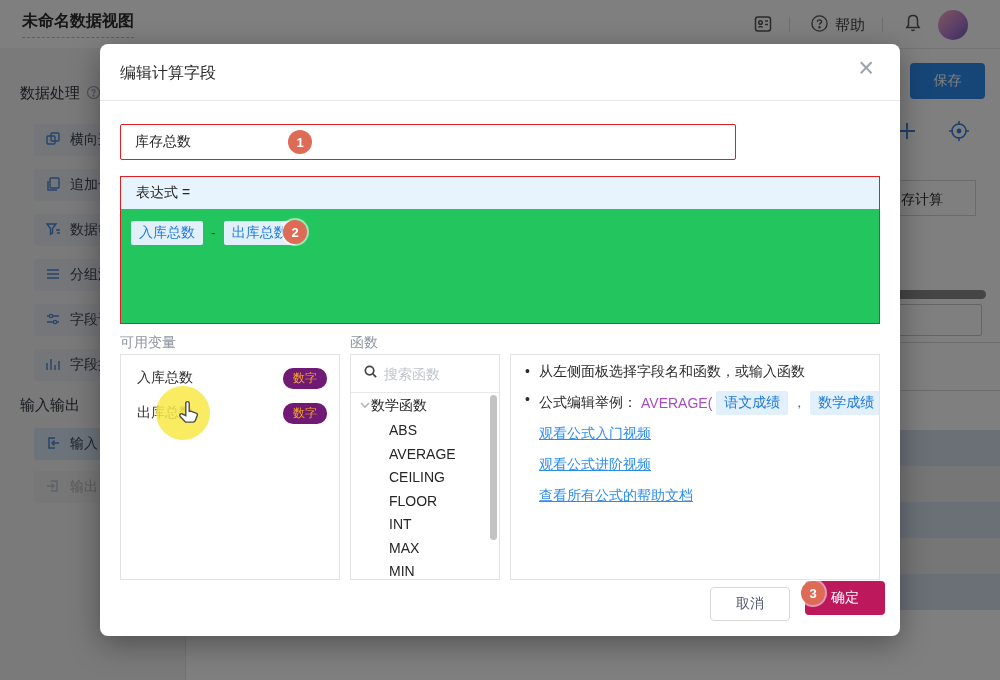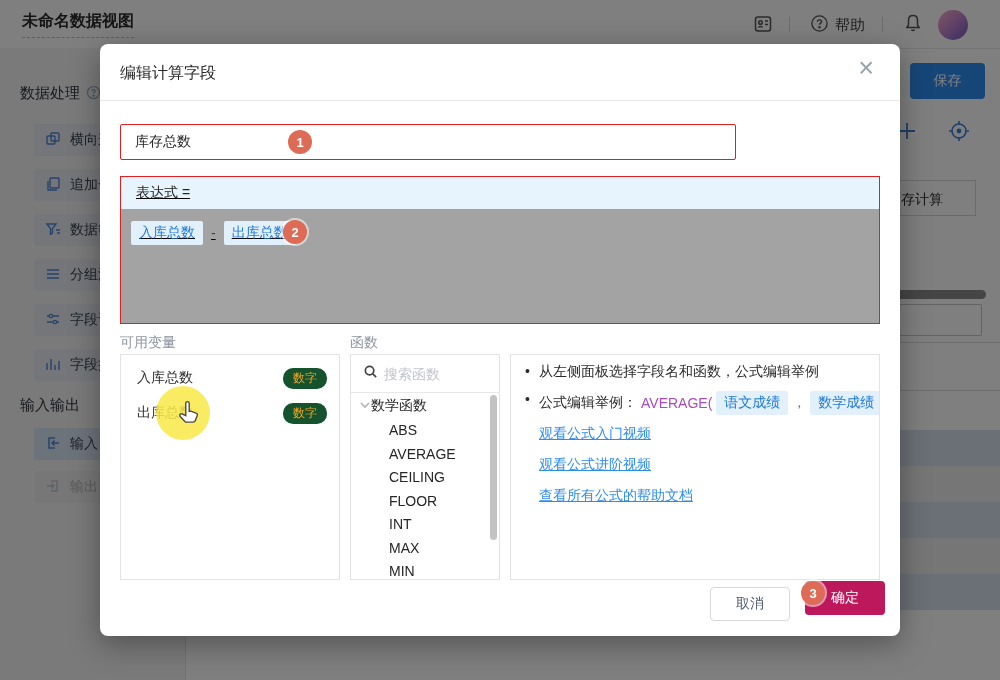--- a/index.html
+++ b/index.html
@@ -39,33 +39,33 @@
   
   .modal{position:absolute;left:100px;top:44px;width:800px;height:592px;background:#fff;border-radius:8px;
     box-shadow:0 8px 30px rgba(0,0,0,.35);z-index:20;}
   .modal-title{position:absolute;left:20px;top:19px;font-size:16px;color:#2b2b2b;}
   .modal-close{position:absolute;right:20px;top:10px;font-size:27px;color:#9aa2ad;line-height:1;cursor:pointer;background:none;border:none;}
   .modal-hr{position:absolute;left:0;top:56px;width:800px;height:1px;background:#e8e8e8;}
   .name-input{position:absolute;left:20px;top:80px;width:616px;height:36px;box-sizing:border-box;
     border:1px solid #e02020;border-radius:2px;padding:0 14px;font-size:14px;color:#262626;outline:none;
     font-family:"Liberation Sans","DejaVu Sans",sans-serif;}
   .expr-box{position:absolute;left:20px;top:132px;width:760px;height:148px;box-sizing:border-box;
-    border:1px solid #e02020;background:#a3a3a3;text-decoration:underline;}
+    border:1px solid #e02020;background:#22c55e;}
   .expr-head{height:32px;background:#e7f3fd;display:flex;align-items:center;padding-left:15px;font-size:14px;color:#262626;}
   .expr-body{padding:12px 10px;display:flex;align-items:center;gap:8px;}
   .token{background:#e2f0fc;color:#1f7ad9;font-size:14px;padding:3px 8px;border-radius:2px;}
   .expr-op{color:#444;font-size:14px;}
   .num-badge{position:absolute;width:24px;height:24px;border-radius:50%;background:#dd6b55;color:#fff;
     font-size:13px;font-weight:bold;display:flex;align-items:center;justify-content:center;
     box-shadow:0 0 0 2px rgba(255,255,255,.55);z-index:25;}
   .panel-label{position:absolute;top:290px;font-size:14px;color:#8d93a0;}
   .panel{position:absolute;top:310px;height:226px;box-sizing:border-box;border:1px solid #e3e3e3;background:#fff;overflow:hidden;}
   .var-row{position:absolute;left:0;width:218px;height:22px;display:flex;align-items:center;
     padding:0 12px 0 16px;box-sizing:border-box;justify-content:space-between;font-size:14px;color:#2b2b2b;cursor:pointer;}
-  .type-pill{background:#14532d;color:#f5a623;font-size:12px;padding:2px 10px;border-radius:10px;}
+  .type-pill{background:#701a75;color:#f5a623;font-size:12px;padding:2px 10px;border-radius:10px;}
   .func-search{position:absolute;left:0;top:0;width:148px;height:38px;border-bottom:1px solid #e8e8e8;
     display:flex;align-items:center;gap:4px;padding-left:12px;box-sizing:border-box;}
   .func-search input{border:none;outline:none;width:95px;font-size:14px;color:#333;
     font-family:"Liberation Sans","DejaVu Sans",sans-serif;}
   .func-search input::placeholder{color:#c0c4cc;}
   .tree-group{position:absolute;left:8px;top:42px;display:flex;align-items:center;font-size:14px;color:#262626;cursor:pointer;}
   .func-list{position:absolute;left:38px;top:64px;margin:0;padding:0;list-style:none;font-size:14px;color:#262626;}
   .func-list li{height:23.5px;line-height:23.5px;cursor:pointer;}
   .v-thumb{position:absolute;right:2px;top:40px;width:7px;height:145px;border-radius:4px;background:#c3c3c3;}
   .tip-line{position:absolute;left:28px;font-size:14px;color:#2b2b2b;white-space:nowrap;display:flex;align-items:center;gap:4px;}
@@ -308,21 +308,21 @@
         <li>INT</li>
         <li>MAX</li>
         <li>MIN</li>
       </ul>
       <div class="v-thumb"></div>
     </div>
 
     <div class="panel" style="left:410px;width:370px;">
       <span class="tip-dot" style="top:8px;">•</span>
       <div class="tip-line" style="top:8px;">
-        <span>从左侧面板选择字段名和函数，公式编辑举例</span>
+        <span>从左侧面板选择字段名和函数，或输入函数</span>
       </div>
       <span class="tip-dot" style="top:36px;">•</span>
       <div class="tip-line" style="top:36px;">
         <span>公式编辑举例：</span>
         <span class="func-name">AVERAGE(</span>
         <span class="token">语文成绩</span>
         <span class="tip-sep">，</span>
         <span class="token">数学成绩</span>
 
       </div>

